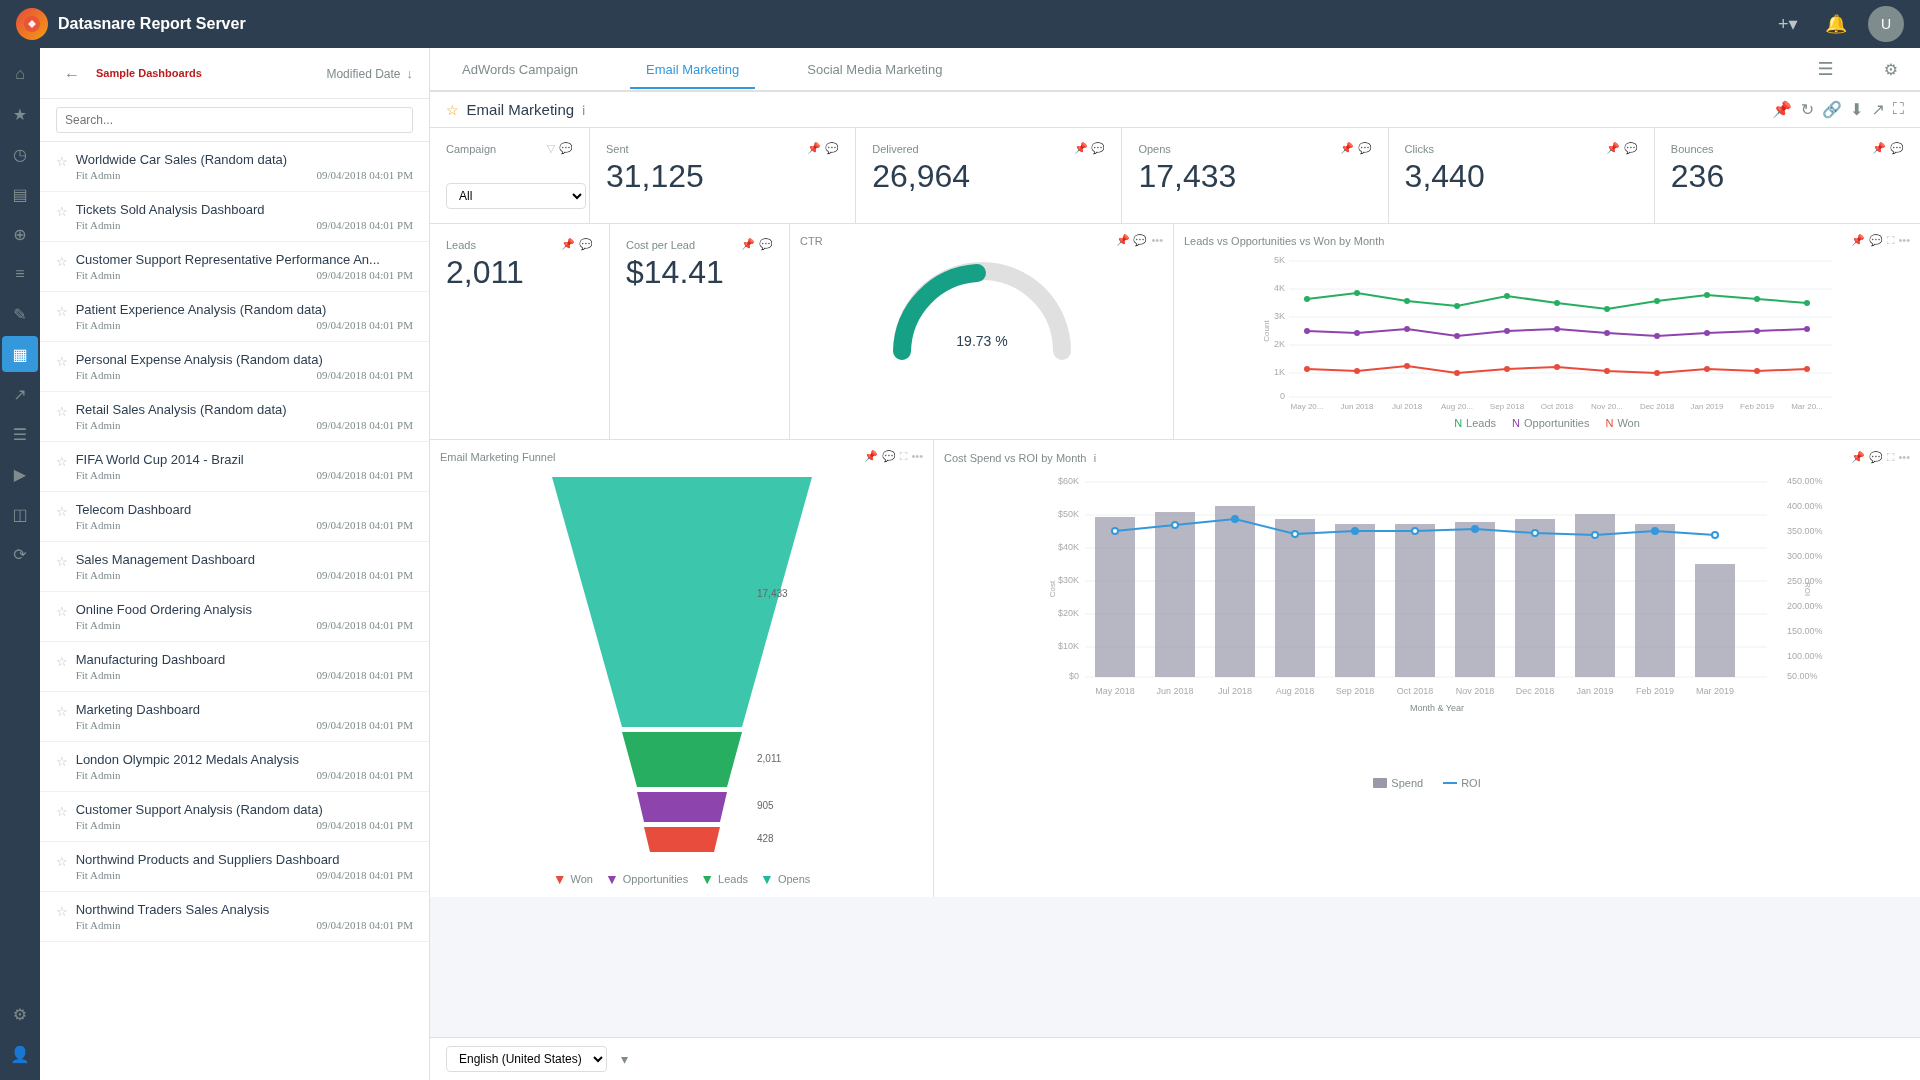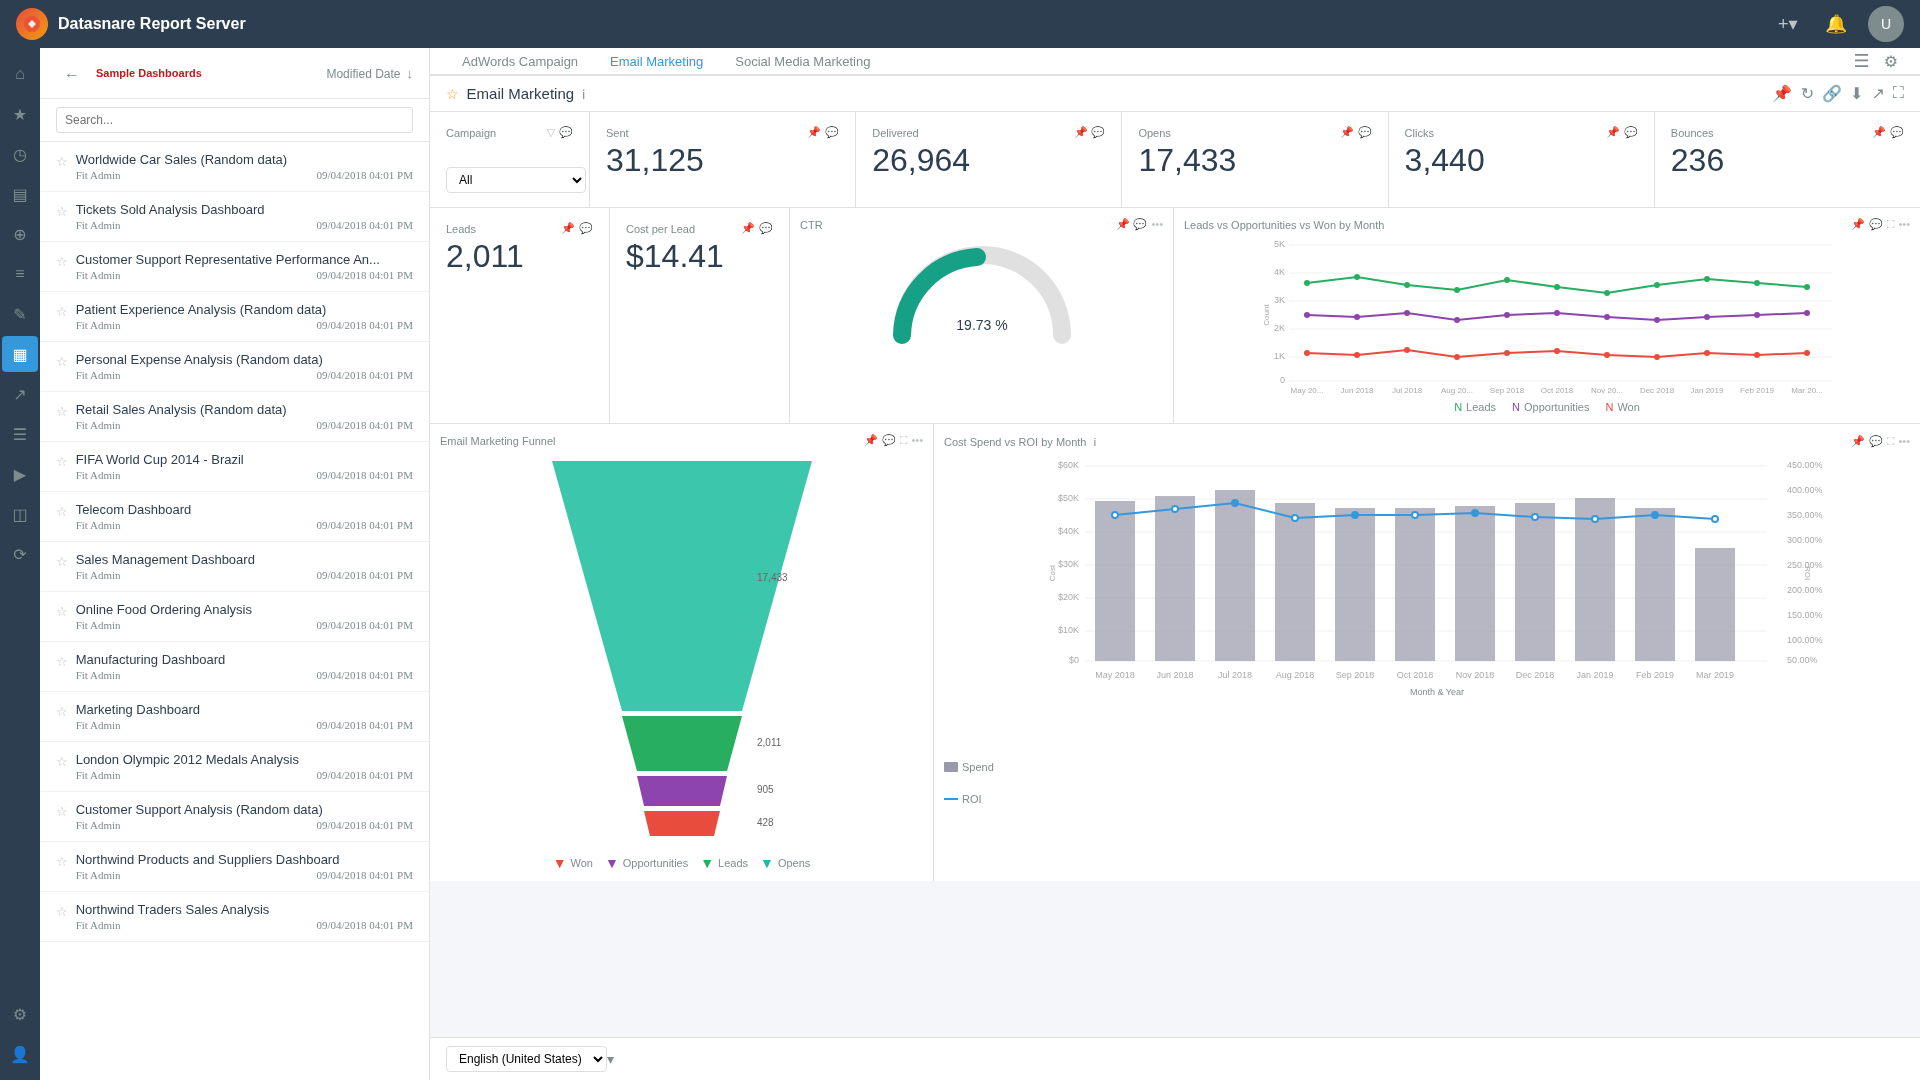--- a/index.html
+++ b/index.html
@@ -67,21 +67,21 @@
     .item-info { flex: 1; }
     .item-title { font-size: 13px; color: #2c3e50; margin-bottom: 2px; }
     .item-meta { font-size: 11px; color: #7f8c8d; display: flex; justify-content: space-between; font-family: Liberation Serif, serif; }
 
     
     .main-content { flex: 1; display: flex; flex-direction: column; overflow: hidden; background: #f5f6fa; }
 
     
     .tab-bar {
       background: white; border-bottom: 2px solid #e0e0e0;
-      display: flex; align-items: center; padding: 0 16px; height: 28px; flex-shrink: 0;
+      display: flex; align-items: center; padding: 0 16px; height: 44px; flex-shrink: 0; gap: 36px;
     }
     .tab-item {
       padding: 10px 16px; font-size: 13px; color: #7f8c8d; cursor: pointer; border-bottom: 2px solid transparent;
       margin-bottom: -2px;
     }
     .tab-item.active { color: #3498db; border-bottom-color: #3498db; font-weight: 500; }
 
     
     .dash-header {
       background: white; padding: 8px 16px; border-bottom: 1px solid #e0e0e0;
@@ -111,21 +111,21 @@
     .section-funnel { flex: 1; border-right: 1px solid #e0e0e0; padding: 10px; }
     .section-cost-roi { flex: 2; padding: 10px; }
 
     .kpi-val { font-size: 32px; font-weight: 300; color: #2c3e50; line-height: 1.1; }
     .kpi-hdr { display: flex; align-items: center; justify-content: space-between; margin-bottom: 4px; }
     .kpi-hdr-txt { font-size: 11px; color: #7f8c8d; }
     .kpi-hdr-icons { display: flex; gap: 4px; color: #bdc3c7; font-size: 11px; }
 
     svg text { font-family: 'Segoe UI', Arial, sans-serif; }
 
-    .lang-bar { background: white; border-top: 1px solid #e0e0e0; padding: 8px 16px; display: flex; align-items: center; gap: 0; font-size: 13px; color: #2c3e50; flex-shrink: 0; }
+    .lang-bar { background: white; border-top: 1px solid #e0e0e0; padding: 8px 16px; display: flex; align-items: center; gap: 14px; font-size: 13px; color: #2c3e50; flex-shrink: 0; }
     .lang-select { padding: 4px 8px; border: 1px solid #ddd; border-radius: 4px; font-size: 12px; background: white; }
   </style>
 </head>
 <body>
 
 <div class="top-nav">
   <div class="logo-area">
     <div class="logo-circle">
       <svg width="20" height="20" viewBox="0 0 20 20">
           <circle cx="10" cy="10" r="8" fill="#e74c3c" opacity="0.8"></circle>
@@ -709,21 +709,21 @@
             <text x="368" y="225" font-size="9" fill="#aaa" text-anchor="middle">Oct 2018</text>
             <text x="428" y="225" font-size="9" fill="#aaa" text-anchor="middle">Nov 2018</text>
             <text x="488" y="225" font-size="9" fill="#aaa" text-anchor="middle">Dec 2018</text>
             <text x="548" y="225" font-size="9" fill="#aaa" text-anchor="middle">Jan 2019</text>
             <text x="608" y="225" font-size="9" fill="#aaa" text-anchor="middle">Feb 2019</text>
             <text x="668" y="225" font-size="9" fill="#aaa" text-anchor="middle">Mar 2019</text>
             <text x="390" y="242" font-size="9" fill="#7f8c8d" text-anchor="middle">Month &amp; Year</text>
           </svg>
 
           
-          <div style="display:flex; gap:20px; justify-content:center; font-size:11px; color:#7f8c8d; margin-top:4px;flex-direction:column;">
+          <div style="display:flex; gap:20px; justify-content:center; font-size:11px; color:#7f8c8d; margin-top:4px;">
             <span style="display:flex;align-items:center;gap:4px;">
               <span style="display:inline-block; width:14px; height:10px; background:#9999aa; border-radius:1px;"></span>
               <span>Spend</span>
             </span>
             <span style="display:flex;align-items:center;gap:4px;">
               <span style="display:inline-block; width:14px; height:2px; background:#3498db; vertical-align:middle;"></span>
               <span>ROI</span>
             </span>
           </div>
         </div>

